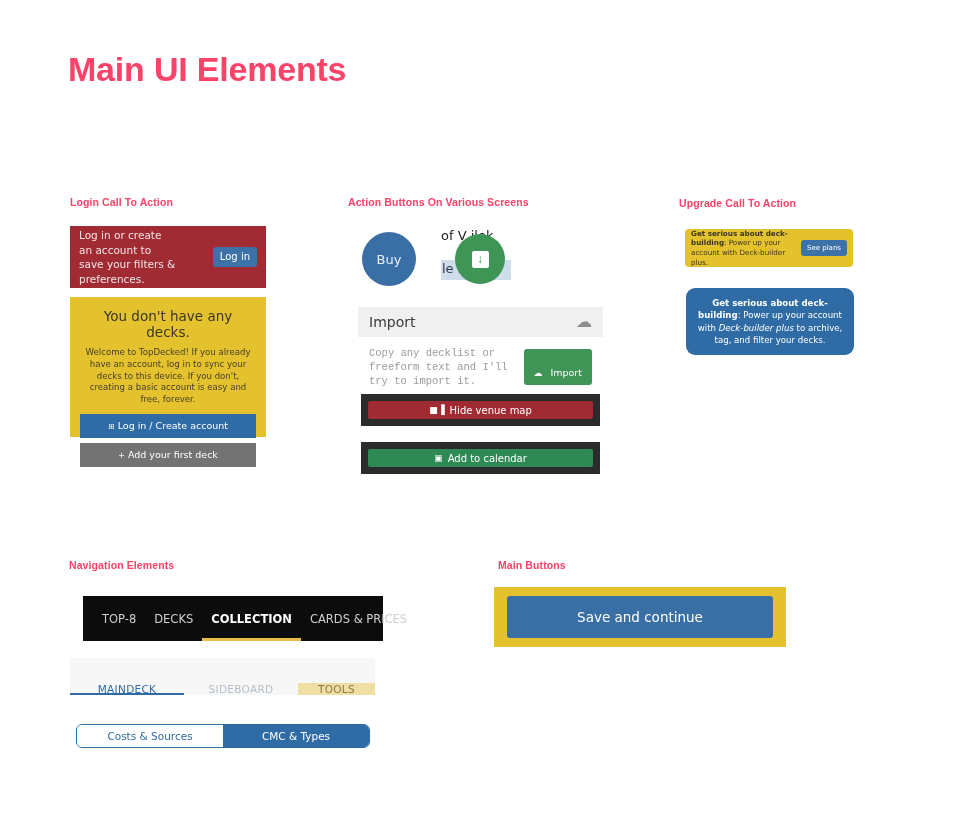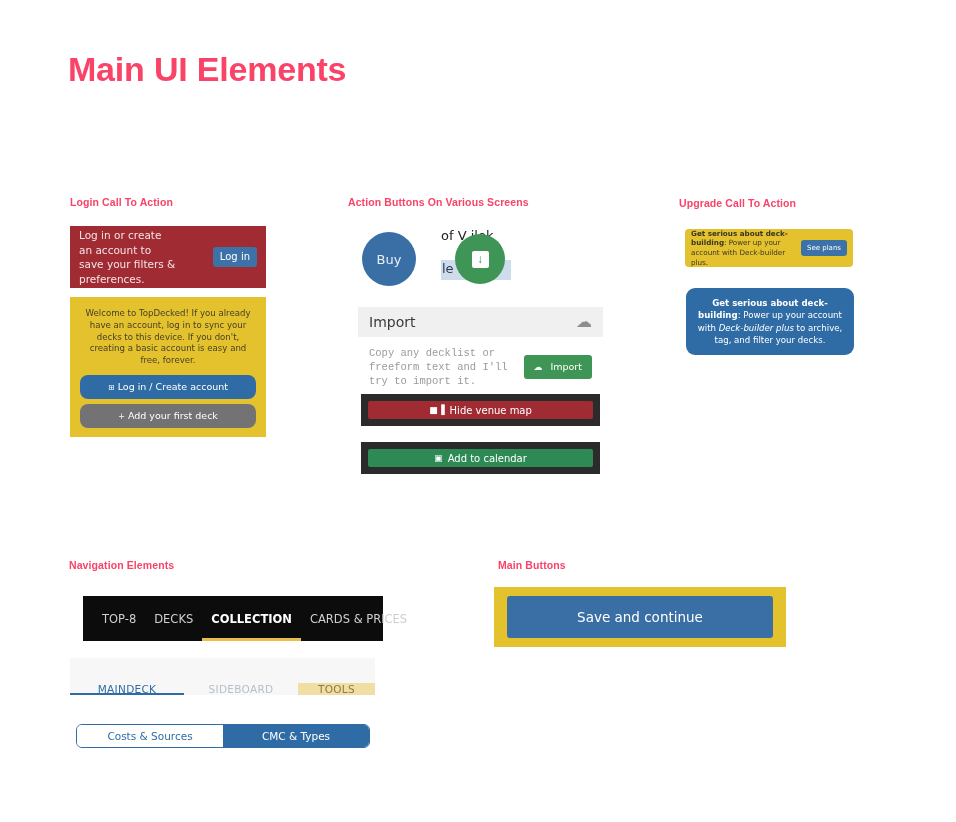--- a/index.html
+++ b/index.html
@@ -87,21 +87,21 @@
   }
   .card-btn {
     display: block;
     width: 100%;
     box-sizing: border-box;
     text-align: center;
     color: #ffffff;
     font-size: 9.5px;
     padding: 6px 0 7px 0;
     border: none;
-    border-radius: 8px;
+    border-radius: 0;
     margin-bottom: 5px;
     font-family: "DejaVu Sans", sans-serif;
   }
   #btn-login-create { background: #2f6ca5; }
   #btn-add-deck { background: #737373; }
   .mini-ico { font-size: 8px; opacity: .95; }
 
   
   #fab-buy {
     left: 362px; top: 232px;
@@ -187,21 +187,21 @@
     line-height: 14px;
     color: #9b9b9b;
     width: 150px;
     font-family: Liberation Mono, monospace;
   }
   #import-body-btn {
     margin-left: auto;
     background: #3e9556;
     color: #ffffff;
     font-size: 9.5px;
-    padding: 6px 10px 7px 9px;
+    padding: 18px 10px 7px 9px;
     border: none;
     border-radius: 3px;
     white-space: nowrap;
     font-family: "DejaVu Sans", sans-serif;
   }
 
   
   .dark-frame {
     background: #2b2b2b;
     padding: 7px;
@@ -392,20 +392,21 @@
 <div class="abs section-label" style="left:679px; top:197px;">Upgrade Call To Action</div>
 <div class="abs section-label" style="left:69px; top:559px;">Navigation Elements</div>
 <div class="abs section-label" style="left:498px; top:559px;">Main Buttons</div>
 
 <div class="abs" id="login-banner">
   <div id="login-banner-text">Log in or create an account to save your filters &amp; preferences.</div>
   <button id="login-banner-btn">Log in</button>
 </div>
 
 <div class="abs" id="empty-decks-card">
+  <div id="empty-decks-title">You don't have any decks.</div>
   <div id="empty-decks-body">Welcome to TopDecked! If you already have an account, log in to sync your decks to this device. If you don't, creating a basic account is easy and free, forever.</div>
   <button class="card-btn" id="btn-login-create">
     <span class="mini-ico">⊞</span>
     <span>Log in / Create account</span>
   </button>
   <button class="card-btn" id="btn-add-deck">
     <span class="mini-ico">+</span>
     <span>Add your first deck</span>
   </button>
 </div>

